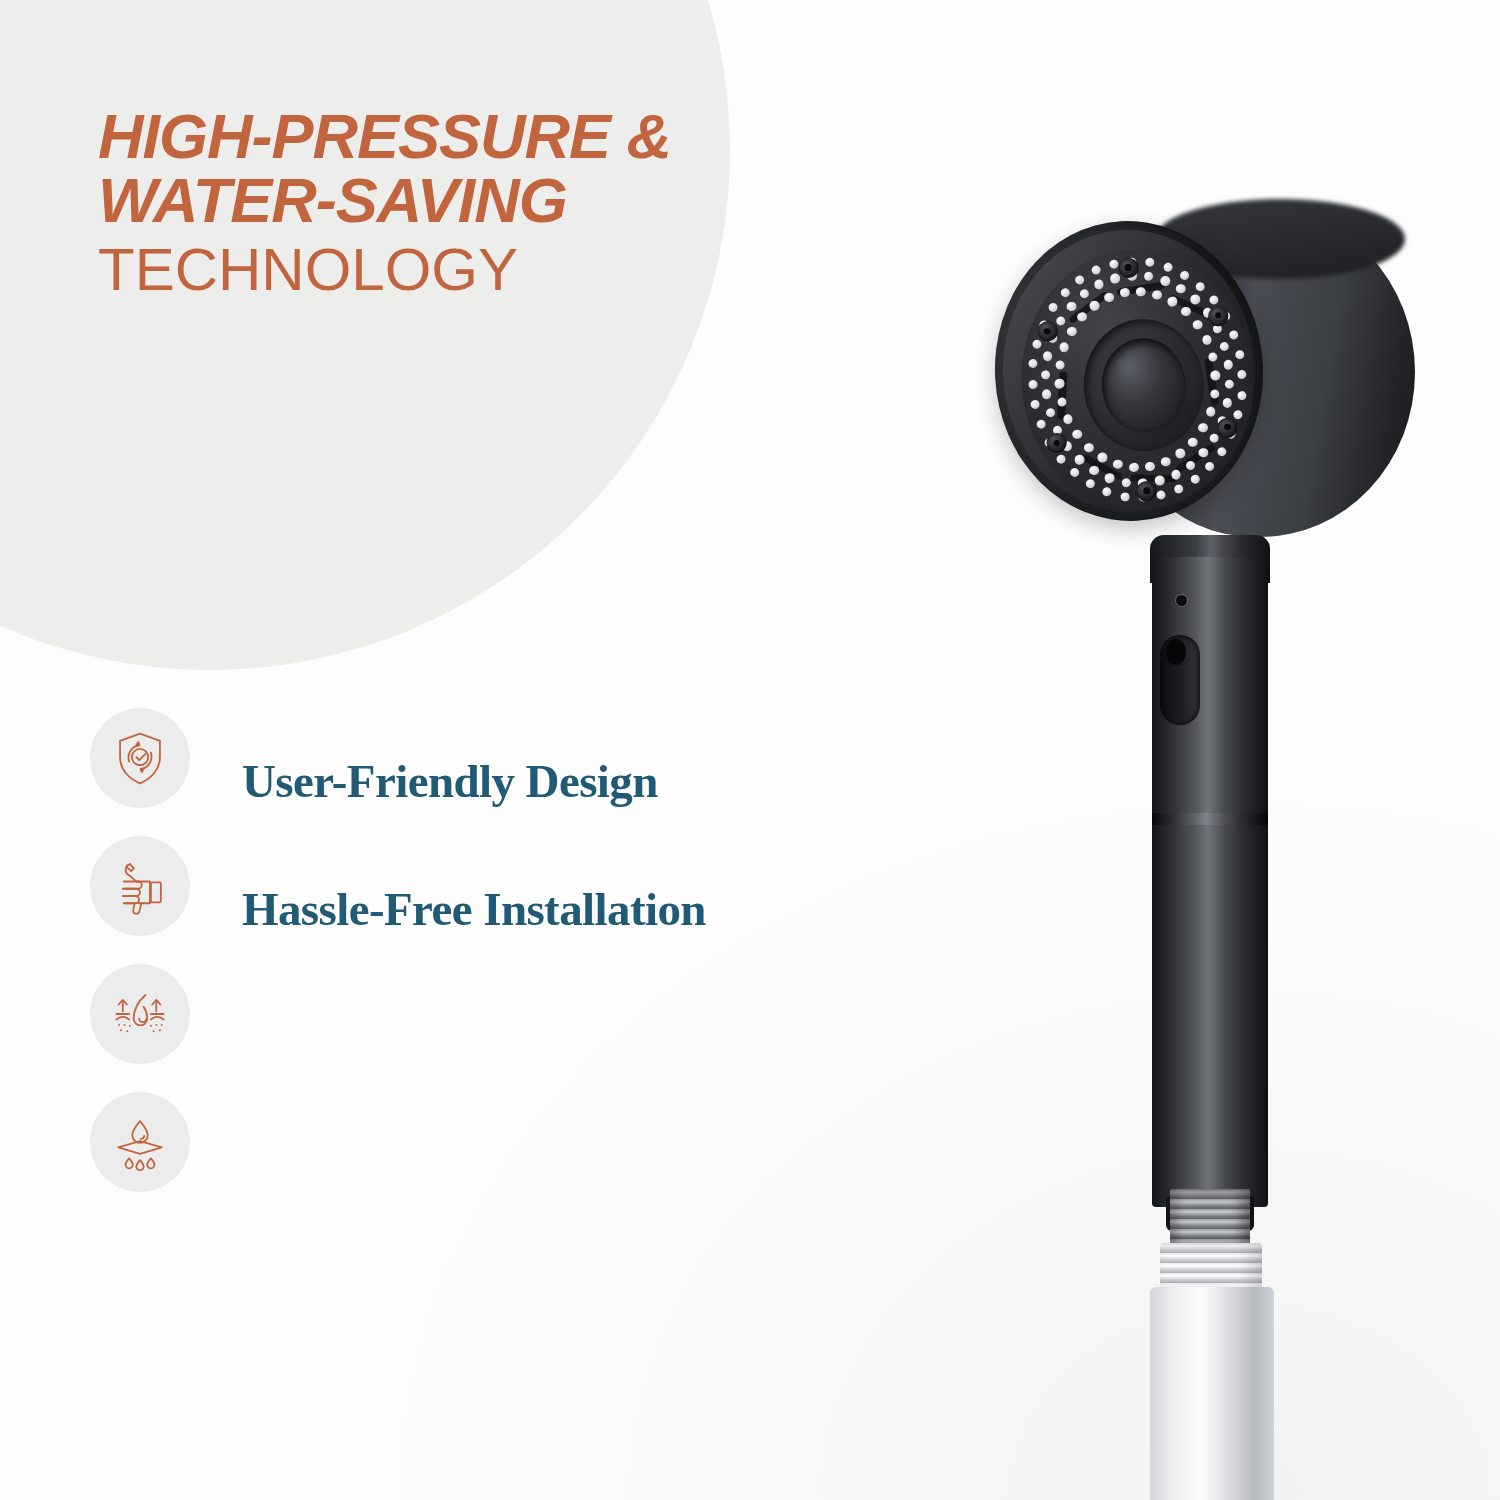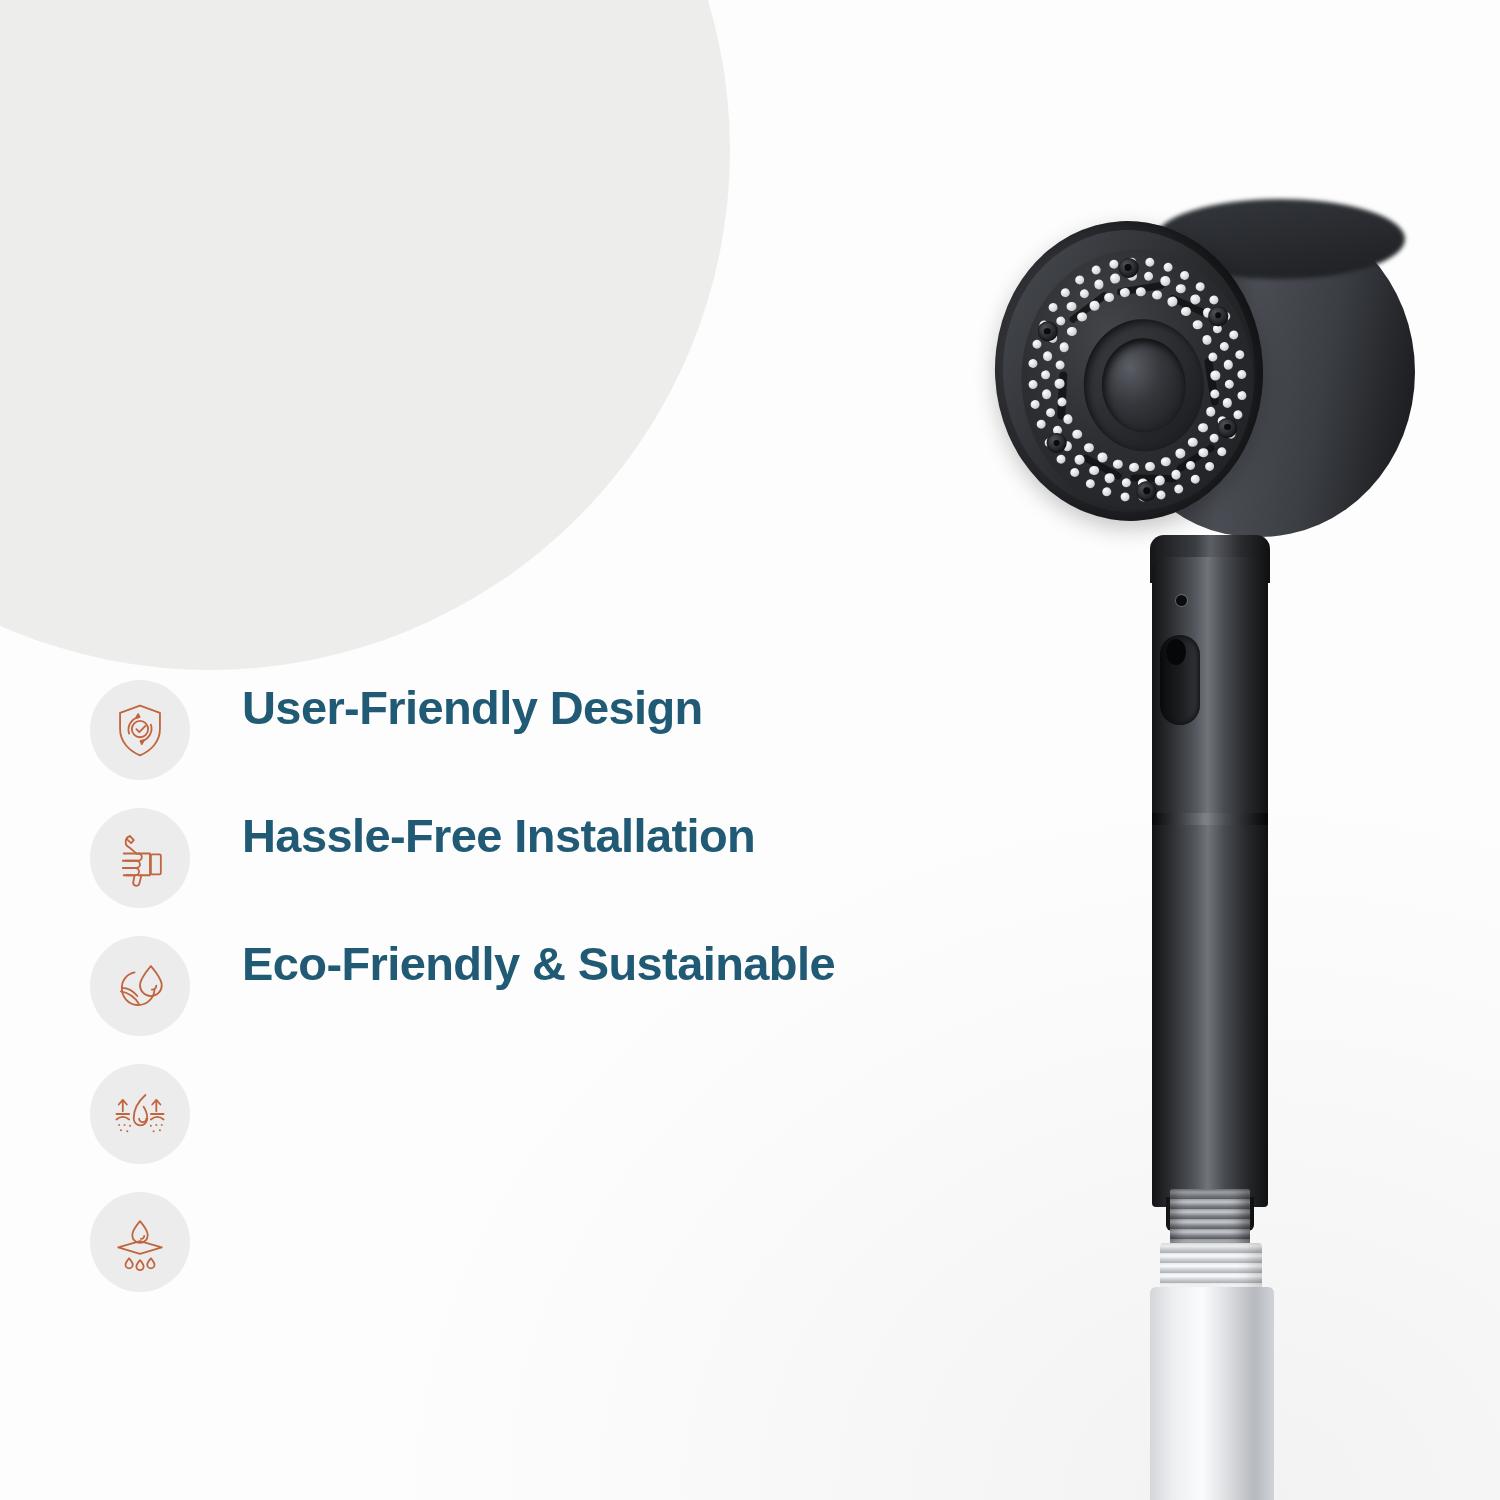--- a/index.html
+++ b/index.html
@@ -56,22 +56,23 @@
     font-weight:700; font-style:italic;
   }
   
   #features {
     position:absolute;
     left:90px; top:680px;
     width:1000px;
   }
   .feature-row {
     display:flex;
-    align-items:flex-start;
+    align-items:flex-end;
     height:128px;
+    font-family:Liberation Serif, serif;
   }
   .icon-badge {
     width:100px; height:100px;
     min-width:100px;
     border-radius:50%;
     background:#ececec;
     display:flex;
     align-items:center;
     justify-content:center;
   }
@@ -241,20 +242,25 @@
   #wm-text .l2 { letter-spacing:4px; }
   #wm-drop { position:absolute; left:0; top:6px; }
 </style>
 </head>
 <body>
 
 <div id="stage">
 
   <div id="bg-circle"></div>
 
+  <div id="headline">
+    <span class="ln ln1"><span>HIGH-PRESSURE</span> <span class="amp">&amp;</span></span>
+    <span class="ln ln2">WATER-SAVING</span>
+    <span class="ln ln3">TECHNOLOGY</span>
+  </div>
 
   <div id="features">
 
     <div class="feature-row">
       <div class="icon-badge">
         <span>
           <svg width="58" height="58" viewBox="0 0 64 64" fill="none" stroke="#c1653f" stroke-width="2" stroke-linecap="round" stroke-linejoin="round">
             <path d="M32 5 L54 13 V31 C54 45 44 55 32 60 C20 55 10 45 10 31 V13 Z"></path>
             <circle cx="32" cy="31" r="9"></circle>
             <path d="M28 31 l3.2 3.4 L38 27.5"></path>
@@ -280,35 +286,20 @@
             <path d="M17 51 h6"></path>
             <path d="M30 27 h13 v24 h-13"></path>
             <rect x="44" y="28" width="11" height="22" rx="1.5"></rect>
             <path d="M26 51 l-1.5 8 a3.5 3.5 0 0 0 6.8 1.3 l2.2 -9"></path>
           </svg>
         </span>
       </div>
       <div class="feature-label">Hassle-Free Installation</div>
     </div>
 
-    <div class="feature-row">
-      <div class="icon-badge">
-        <span>
-          <svg width="58" height="58" viewBox="0 0 64 64" fill="none" stroke="#c1653f" stroke-width="2" stroke-linecap="round" stroke-linejoin="round">
-            <path d="M44 10 c0 0 -12 13.5 -12 21.2 a12 12 0 0 0 24 0 C56 23.5 44 10 44 10 Z"></path>
-            <path d="M45 36 a4.5 4.5 0 0 0 5 -4.5"></path>
-            <path d="M26 17 A17 17 0 0 0 12 33.5"></path>
-            <path d="M12 34 c7 0 13 4 17 9"></path>
-            <path d="M11 38 c11 2 17 9 20 14"></path>
-            <path d="M12 34 a18 18 0 0 0 36 2"></path>
-          </svg>
-        </span>
-      </div>
-      <div class="feature-label">Eco-Friendly &amp; Sustainable</div>
-    </div>
 
     <div class="feature-row">
       <div class="icon-badge">
         <span>
           <svg width="58" height="58" viewBox="0 0 64 64" fill="none" stroke="#c1653f" stroke-width="2" stroke-linecap="round" stroke-linejoin="round">
             <path d="M6 32 h14"></path>
               <path d="M44 32 h14"></path>
             <path d="M6 38 c5 -4 9 -4 14 0"></path>
               <path d="M44 38 c5 -4 9 -4 14 0"></path>
             <path d="M38 11 c-9 8 -13 17 -13 26 a7.5 7.5 0 0 0 15 0 c0 -7 -4 -13 -4 -13"></path>

